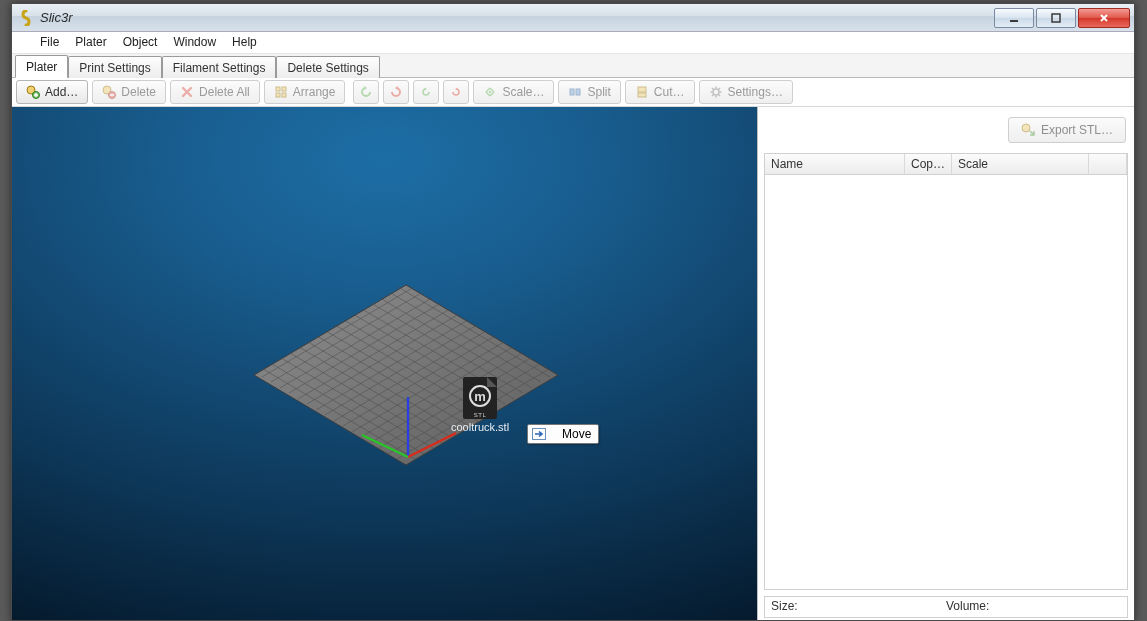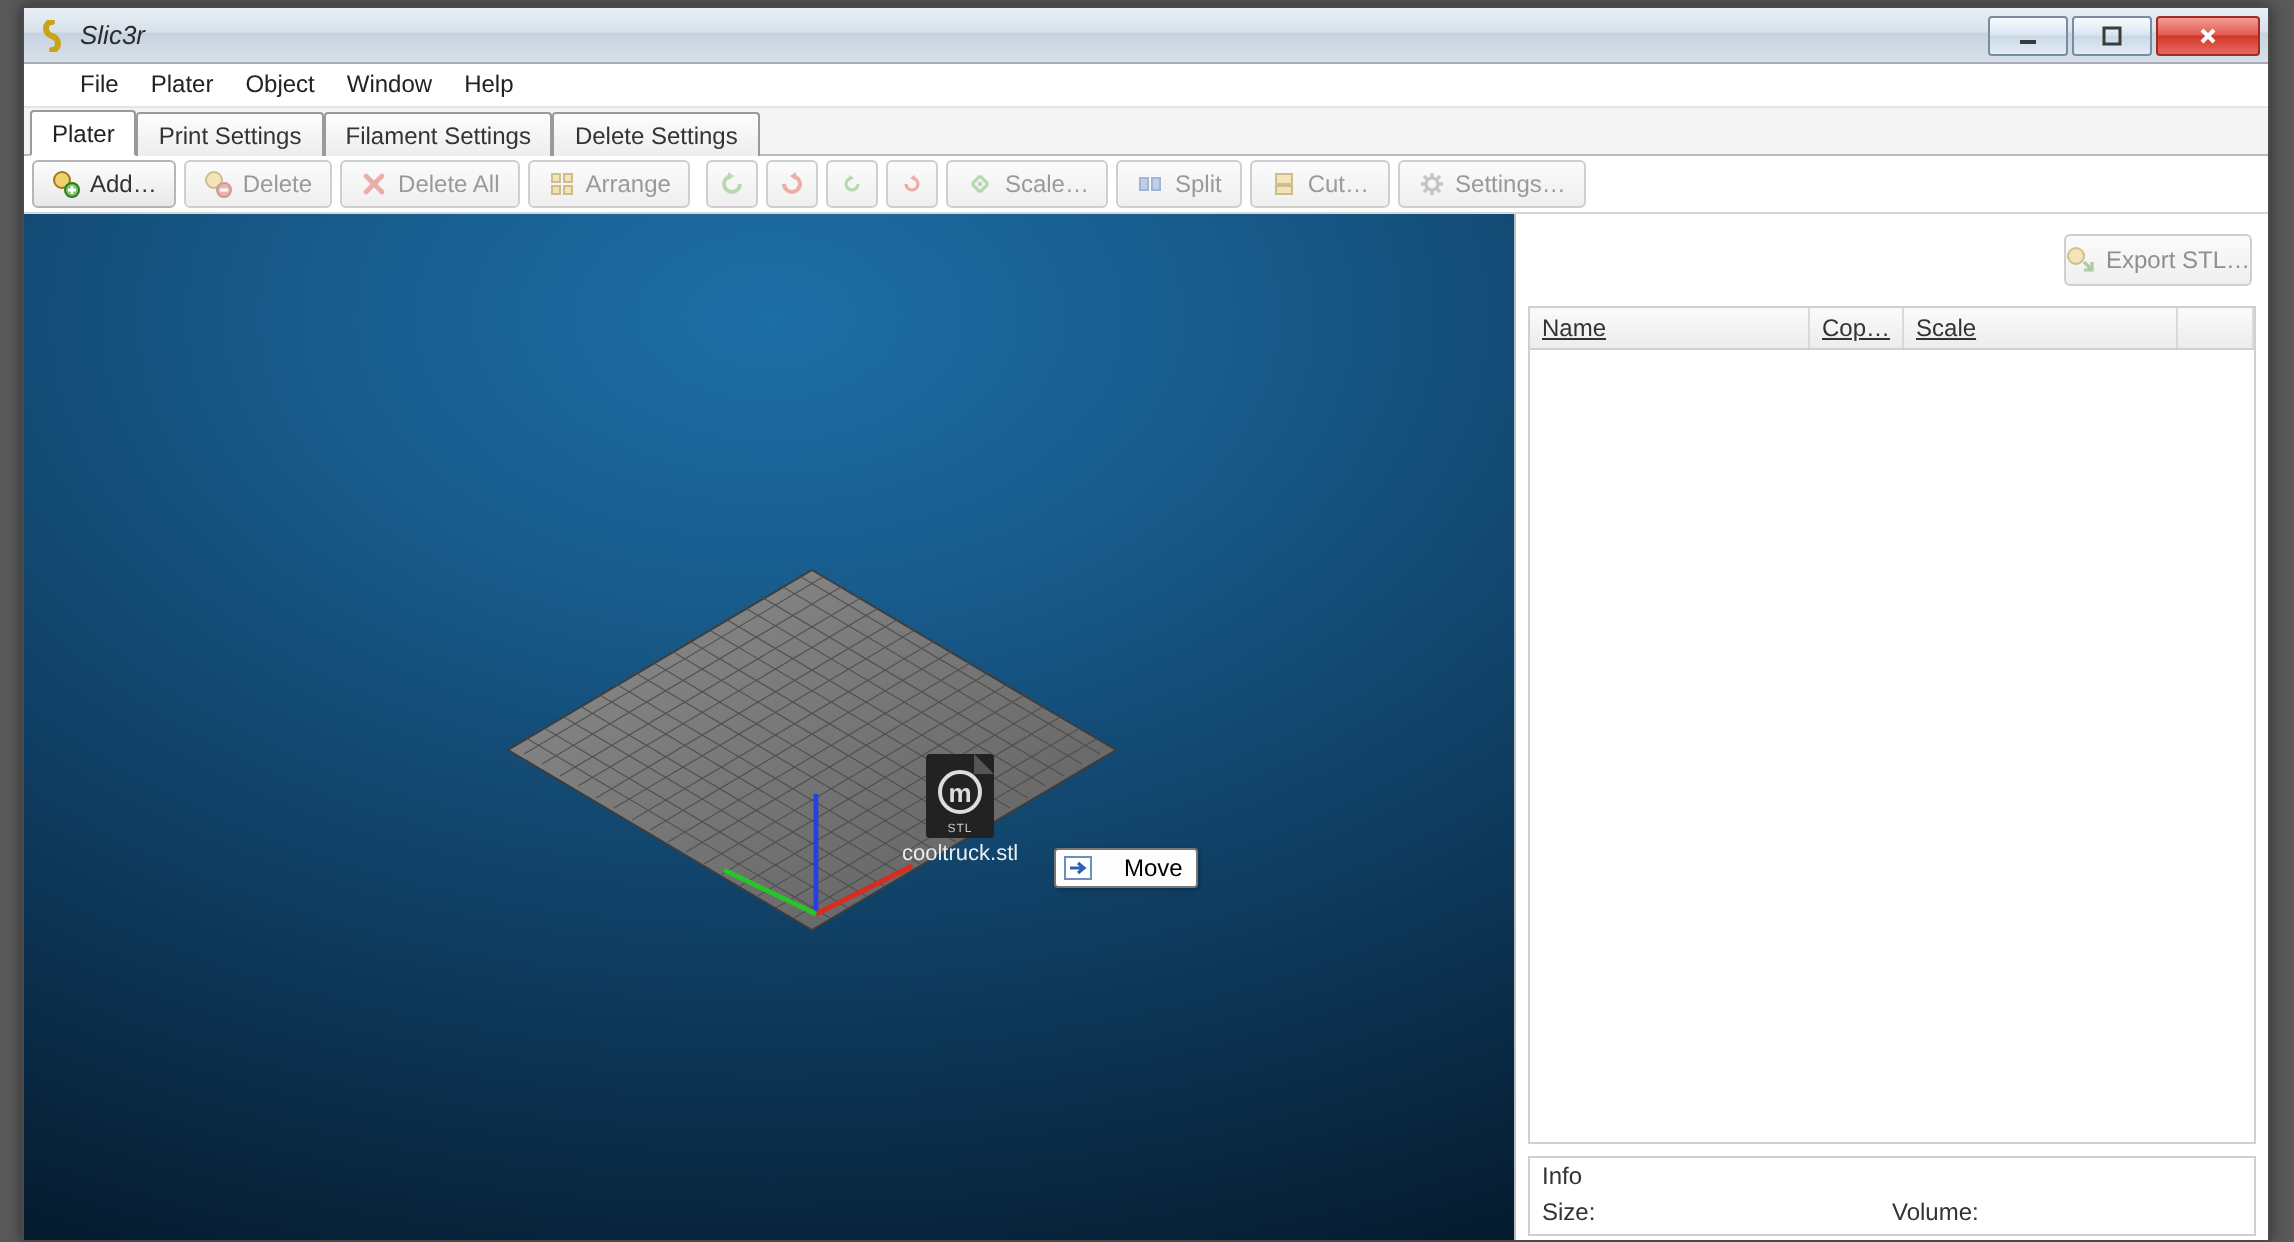--- a/index.html
+++ b/index.html
@@ -36,24 +36,24 @@
 .tsep { width:0px; }
 .toolbar-left { display:flex; align-items:center; gap:4px; }
 
 
 .mainrow { display:flex; height: calc(100% - 28px - 22px - 24px - 29px); }
 .viewport { width:746px; height:100%; background: radial-gradient(ellipse 120% 110% at 50% 10%, #1d6ea6 0%, #185c8d 25%, #0e3a5d 60%, #061e33 88%, #04111e 100%); position:relative; overflow:hidden; border-right:1px solid #bdbdbd;}
 .rightpane { flex:1; background:#fff; display:flex; flex-direction:column; padding:4px 6px 2px; }
 
 
 .exportrow { display:flex; justify-content:flex-end; gap:6px; padding:6px 2px 10px; }
-.exportbtn { height:26px; display:flex; align-items:center; gap:6px; padding:0 0; border:1px solid #cfcfcf; border-radius:3px; background:linear-gradient(#fbfbfb,#efefef); color:#8f8f8f; cursor:default;}
+.exportbtn { height:26px; display:flex; align-items:center; gap:6px; padding:0 12px; border:1px solid #cfcfcf; border-radius:3px; background:linear-gradient(#fbfbfb,#efefef); color:#8f8f8f; cursor:default;}
 .exportbtn .ticon{opacity:.45;}
 .listhdr { display:flex; border:1px solid #d0d0d0; border-bottom:none; background:linear-gradient(#fbfbfb,#ececec); }
-.listhdr > div { padding:3px 6px; border-right:1px solid #d9d9d9; color:#333; font-size:12px;text-decoration:underline; }
+.listhdr > div { padding:3px 6px; border-right:1px solid #d9d9d9; color:#333; font-size:12px; }
 .col-name{ flex:0 0 140px;} .col-cop{flex:0 0 44px;} .col-scale{flex:1; text-align:left;} .col-end{flex:0 0 38px; border-right:none;}
 .listbody { border:1px solid #d0d0d0; flex:1; background:#fff; min-height:300px;}
 .infobox { border:1px solid #d0d0d0; margin-top:6px; padding:2px 6px 4px; }
 .infobox .label { color:#333; margin-bottom:4px; }
 .inforow { display:flex; }
 .inforow > div { flex:1; color:#333; }
 
 
 .dragfile { position:absolute; left:439px; top:270px; display:flex; flex-direction:column; align-items:center; pointer-events:none; }
 .dragfile .doc { width:34px; height:42px; background:#222; border-radius:2px; position:relative; overflow:hidden; }
@@ -319,21 +319,20 @@
 
       <div class="listhdr">
         <div class="col-name">Name</div>
         <div class="col-cop">Cop…</div>
         <div class="col-scale">Scale</div>
         <div class="col-end"></div>
       </div>
       <div class="listbody"></div>
 
       <div class="infobox">
-        <div class="label">Info</div>
         <div class="inforow">
           <div>Size:</div>
           <div>Volume:</div>
         </div>
       </div>
     </div>
 
   </div>
 </div>
 

